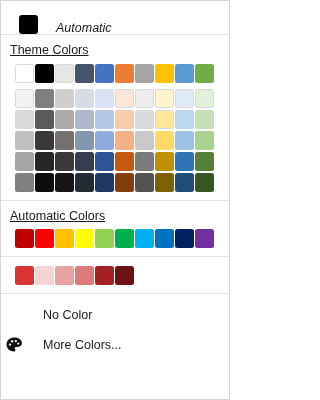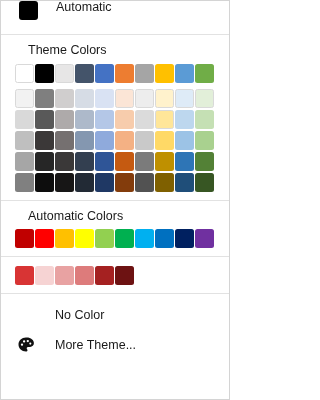--- a/index.html
+++ b/index.html
@@ -23,23 +23,24 @@
     border: 1px solid #d4d4d4;
     display: flex;
     flex-direction: column;
     position: relative;
   }
 
   
   .automatic-row {
     height: 33px;
     display: flex;
-    align-items: flex-start;
+    align-items: flex-end;
     padding-left: 18px;
     flex: 0 0 auto;
+    font-style: italic;
   }
   .automatic-swatch {
     width: 19px;
     height: 19px;
     border-radius: 3px;
     background: #000000;
     flex: 0 0 auto;
   }
   .automatic-label {
     margin-left: 18px;
@@ -55,23 +56,24 @@
   }
 
   
   .section {
     flex: 0 0 auto;
     padding: 9px 0 7px 0;
   }
   .section-title {
     font-size: 12.5px;
     color: #1a1a1a;
-    padding-left: 27px;
+    padding-left: 9px;
     margin-bottom: 7px;
     line-height: 1;
+    text-decoration: underline;
   }
 
   .swatch-grid {
     padding-left: 14px;
   }
   .swatch-row {
     display: flex;
     height: 20px;
   }
   .swatch-row + .swatch-row {
@@ -94,21 +96,21 @@
 
   
   .actions {
     flex: 0 0 auto;
     padding: 6px 0 4px 0;
   }
   .action-item {
     height: 30px;
     display: flex;
     align-items: center;
-    padding-left: 16px;
+    padding-left: 4px;
     cursor: default;
   }
   .action-icon {
     width: 18px;
     height: 18px;
     flex: 0 0 auto;
     display: block;
   }
   .checker-icon {
     width: 16px;
@@ -263,18 +265,18 @@
     <div class="action-item">
       <span class="action-icon">
         <svg viewBox="0 0 18 18" width="18" height="18" aria-hidden="true">
           <path d="M8.9 1.6C4.8 1.6 1.5 4.7 1.5 8.6c0 3.9 3.3 7 7.4 7 .9 0 1.6-.6 1.6-1.4 0-.4-.2-.7-.4-1-.2-.3-.4-.5-.4-.9 0-.8.7-1.4 1.6-1.4h1.8c2.1 0 3.8-1.6 3.8-3.6 0-3.1-3.1-5.7-7-5.7z" fill="#111111"></path>
           <circle cx="5.0" cy="8.7" r="1.15" fill="#ffffff"></circle>
           <circle cx="7.1" cy="5.4" r="1.15" fill="#ffffff"></circle>
           <circle cx="10.8" cy="5.1" r="1.15" fill="#ffffff"></circle>
           <circle cx="13.3" cy="7.6" r="1.05" fill="#ffffff"></circle>
         </svg>
       </span>
-      <span class="action-label">More Theme...</span>
+      <span class="action-label">More Colors...</span>
     </div>
 
   </div>
 
 </div>
 
 </body></html>

